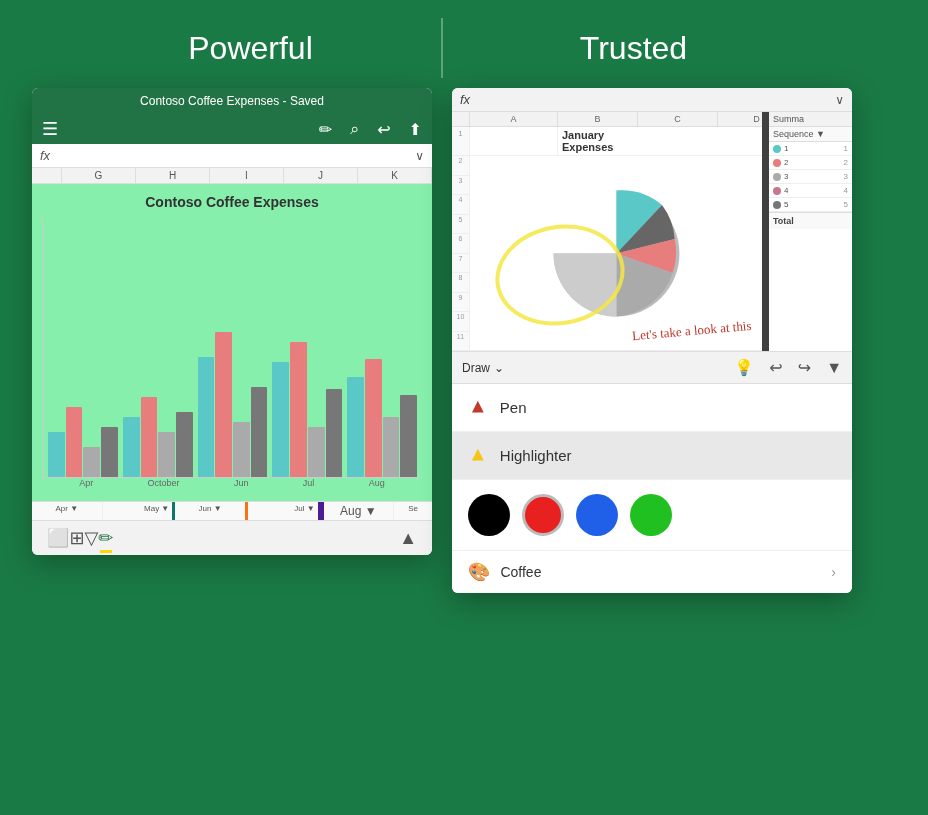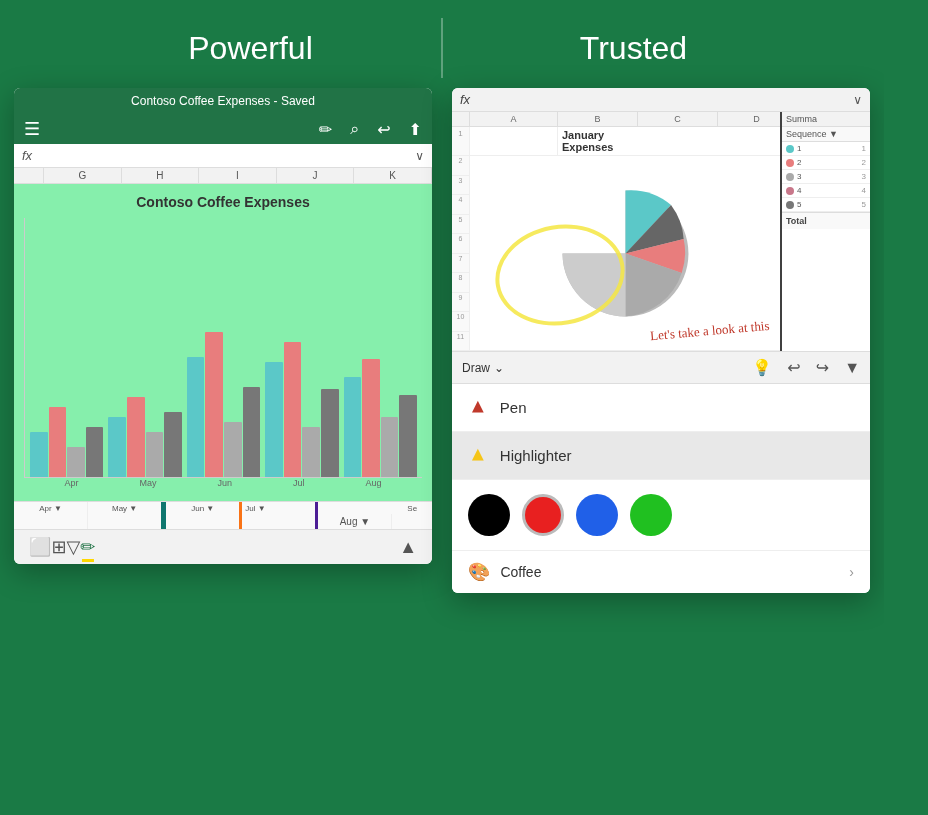--- a/index.html
+++ b/index.html
@@ -31,21 +31,21 @@
 
     .divider-line {
       width: 2px;
       height: 60px;
       background: rgba(255,255,255,0.3);
     }
 
     .main-content {
       display: flex;
       flex: 1;
-      padding: 0 14px 20px;
+      padding: 0 32px 20px;
       gap: 20px;
       align-items: flex-start;
     }
 
     
     .left-panel {
       flex: 1;
       background: white;
       border-radius: 6px;
       box-shadow: 0 8px 30px rgba(0,0,0,0.3);
@@ -410,33 +410,33 @@
 
           <div class="bar-group">
             <div class="bar" style="height:100px;background:#5bc8c8;"></div>
             <div class="bar" style="height:118px;background:#e87d7d;"></div>
             <div class="bar" style="height:60px;background:#aaa;"></div>
             <div class="bar" style="height:82px;background:#777;"></div>
           </div>
         </div>
         <div class="bar-chart-labels">
           <span>Apr</span>
-          <span>May</span>
+          <span>October</span>
           <span>Jun</span>
           <span>Jul</span>
           <span>Aug</span>
         </div>
       </div>
 
       <div style="display:flex;border-top:1px solid #ddd;background:#f9f9f9;">
         <div style="font-size:8px;padding:2px 3px;border-right:1px solid #eee;color:#555;flex:1;text-align:center;">Apr ▼</div>
-        <div style="font-size:8px;padding:2px 3px;border-right:5px solid #0f766e;color:#555;flex:1;text-align:center;">May ▼</div>
+        <div style="font-size:8px;padding:2px 3px;border-right:3px solid #0f766e;color:#555;flex:1;text-align:right;">May ▼</div>
         <div style="font-size:8px;padding:2px 3px;border-right:3px solid #f97316;color:#555;flex:1;text-align:center;">Jun ▼</div>
-        <div style="font-size:8px;padding:2px 3px;border-right:3px solid #4c1d95;color:#555;flex:1;text-align:left;">Jul ▼</div>
-        <div style="font-size:10px;padding:2px 3px;border-right:1px solid #eee;color:#555;flex:1;text-align:center;margin-top:12px;">Aug ▼</div>
+        <div style="font-size:8px;padding:2px 3px;border-right:6px solid #4c1d95;color:#555;flex:1;text-align:right;">Jul ▼</div>
+        <div style="font-size:12px;padding:2px 3px;border-right:1px solid #eee;color:#555;flex:1;text-align:center;">Aug ▼</div>
         <div style="font-size:8px;padding:2px 3px;color:#555;flex:0.5;text-align:center;">Se</div>
       </div>
 
       <div class="bottom-toolbar">
         <span class="bottom-icon">⬜</span>
         <span class="bottom-icon">⊞</span>
         <span class="bottom-icon">▽</span>
         <span class="bottom-icon highlight-active">✏</span>
         <span class="bottom-icon" style="margin-left:auto;">▲</span>
       </div>
@@ -501,21 +501,21 @@
               <div class="highlight-circle"></div>
 
               <div class="handwriting-annotation">
                 <span>Let's take
 a look at this</span>
               </div>
             </div>
           </div>
         </div>
 
-        <div style="width:90px;border-left:2px solid #404040;background:white;overflow:hidden;">
+        <div style="width:90px;border-left:7px solid #404040;background:white;overflow:hidden;">
           <div style="background:#f2f2f2;font-size:9px;padding:2px 4px;border-bottom:1px solid #ddd;color:#555;">Summa</div>
           <div style="font-size:9px;padding:2px 4px;border-bottom:1px solid #ddd;color:#555;background:#f9f9f9;">Sequence ▼</div>
 
           <div style="display:flex;align-items:center;gap:3px;padding:2px 4px;border-bottom:1px solid #eee;">
             <div style="width:8px;height:8px;border-radius:50%;background:#5bc8c8;flex-shrink:0;"></div>
             <span style="font-size:8px;color:#555;">1</span>
             <span style="font-size:8px;color:#999;margin-left:auto;">1</span>
           </div>
           <div style="display:flex;align-items:center;gap:3px;padding:2px 4px;border-bottom:1px solid #eee;">
             <div style="width:8px;height:8px;border-radius:50%;background:#e87d7d;flex-shrink:0;"></div>

